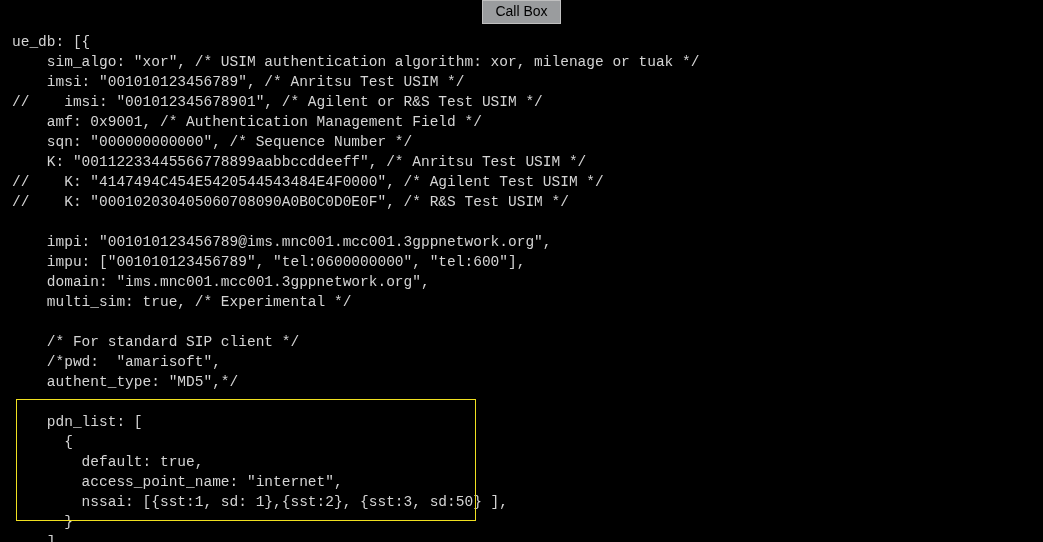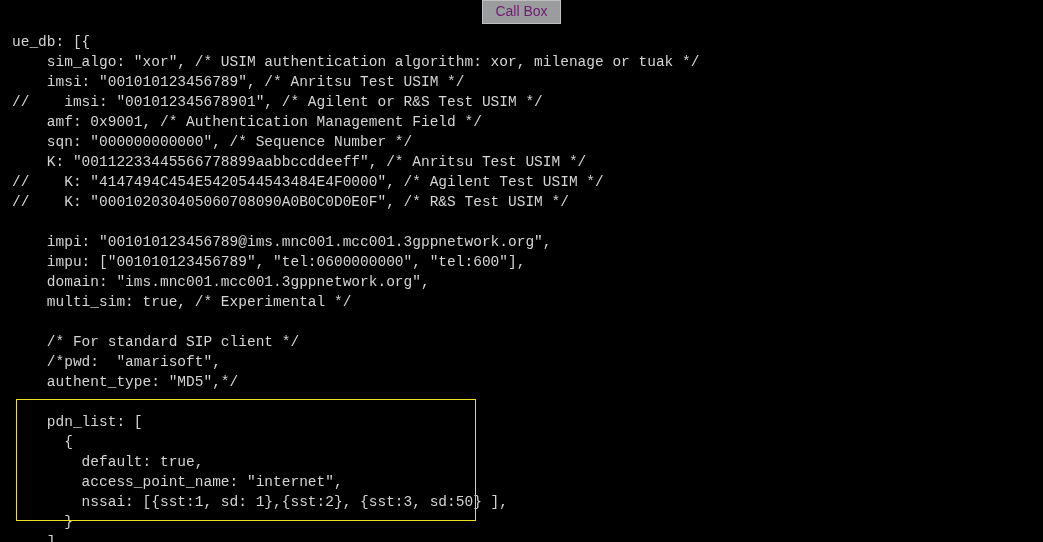--- a/index.html
+++ b/index.html
@@ -21,21 +21,21 @@
     .tab-row {
       position: absolute;
       top: 0;
       left: 0;
       width: 100%;
       display: flex;
       justify-content: center;
     }
     .tab {
       background: #9a9c9e;
-      color: #701a75;
+      color: #000000;
       border: 1px solid #c0c0c0;
       padding: 1px 12px 2px 12px;
       font-family: -apple-system, 'Segoe UI', Arial, sans-serif;
       font-size: 14px;
     }
     .code-area {
       position: absolute;
       top: 20px;
       left: 12px;
       white-space: pre;

